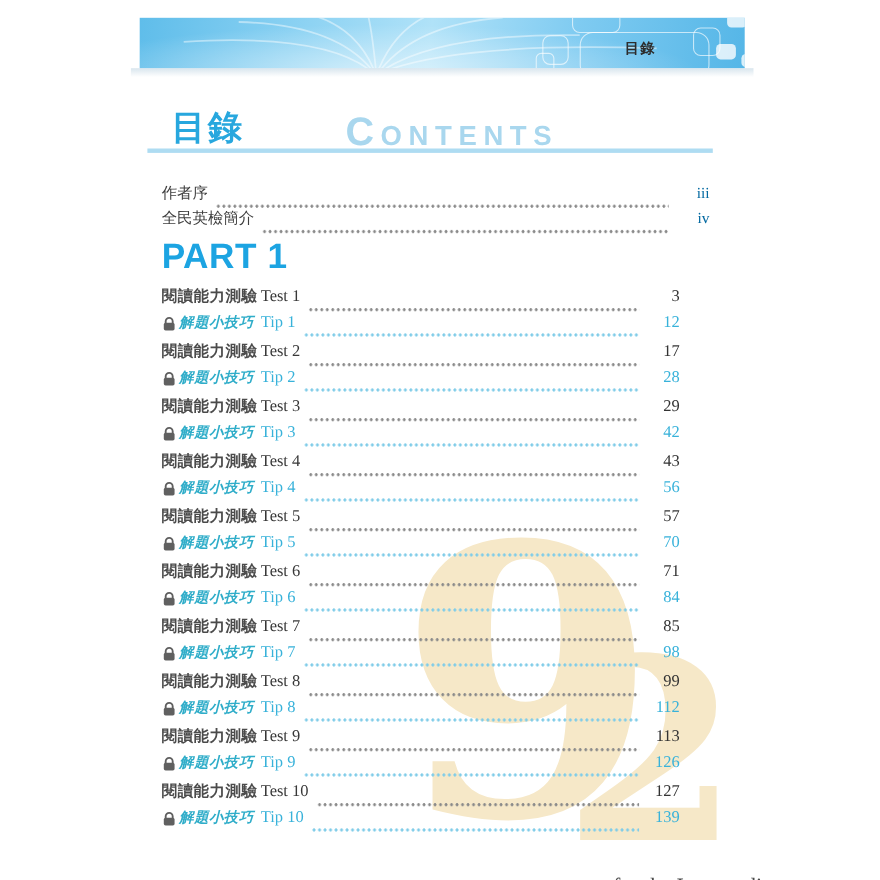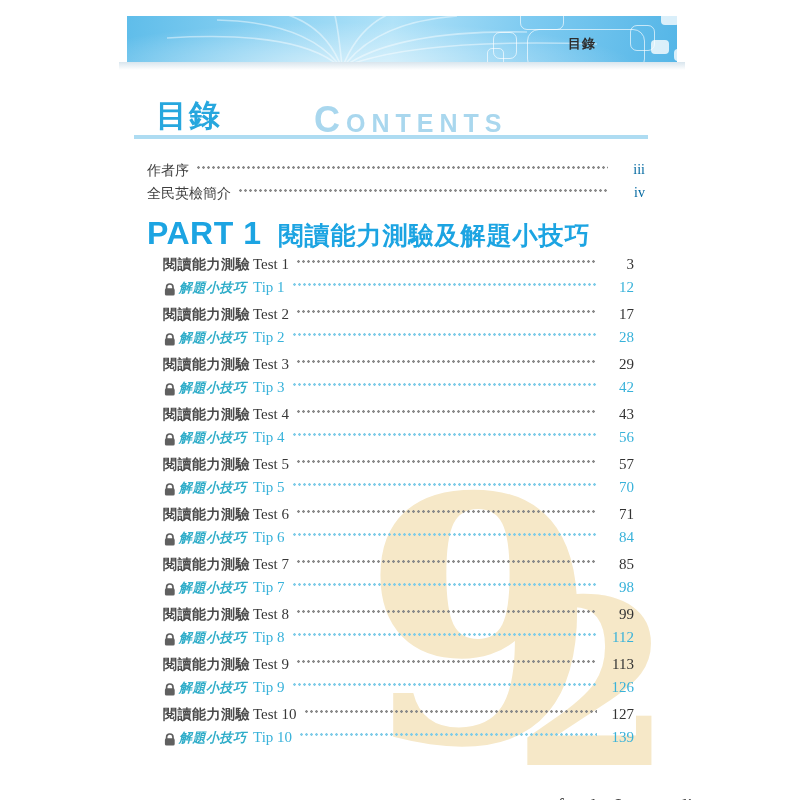--- a/index.html
+++ b/index.html
@@ -22,39 +22,39 @@
 
   
   #title-zh{position:absolute;left:156px;top:79px;font-size:31px;font-weight:bold;color:#27a7de;letter-spacing:2px;}
   #title-en{position:absolute;left:314px;top:83px;display:inline-flex;align-items:baseline;
     color:#a9d7ee;font-weight:bold;letter-spacing:6px;}
   #title-en .cap{font-size:36px;}
   #title-en .rest{font-size:25px;}
   #title-underline{position:absolute;left:134px;top:119px;width:514px;height:3.5px;background:#aedcf2;}
 
   
-  .row{display:flex;align-items:flex-start;height:23px;}
+  .row{display:flex;align-items:flex-end;height:23px;}
   .leader{flex:1;height:3px;margin:0 5px 0 7px;transform:translateY(4px);color:#8a8a8a;
     background-image:radial-gradient(circle,currentColor 1.15px,rgba(0,0,0,0) 1.5px);
     background-size:5px 3px;background-repeat:repeat-x;background-position:0 0;}
   .leader.cyan{color:#7fccе8;color:#7fcce8;}
   .pagenum{flex:none;min-width:32px;text-align:right;font-size:15px;color:#333;}
 
   
   #front-matter{position:absolute;left:147px;top:146px;width:498px;}
   #front-matter .fm-label{flex:none;font-size:14px;color:#3e3e3e;}
   #front-matter .pagenum{font-size:14px;color:#0369a1;}
 
   
   #part-heading{position:absolute;left:147px;top:199px;display:flex;align-items:baseline;color:#1ca4e2;}
   #part-label{font-size:32px;font-weight:800;letter-spacing:0.5px;}
   #part-title{font-size:25px;font-weight:bold;margin-left:17px;letter-spacing:1px;}
 
   
-  #toc-list{position:absolute;left:163px;top:240px;width:471px;z-index:2;}
+  #toc-list{position:absolute;left:147px;top:240px;width:471px;z-index:2;}
   .toc-group{margin-bottom:4px;}
   .col-label{flex:none;width:90px;font-size:14px;font-weight:bold;color:#4b4b4b;letter-spacing:0.5px;}
   .col-entry{flex:none;font-size:15px;color:#383838;}
   .tip-row .col-label{display:inline-flex;align-items:center;font-weight:bold;font-style:italic;
     color:#2fadc9;font-size:13px;font-family:"Liberation Serif","DejaVu Serif",serif;letter-spacing:0.5px;}
   .tip-row .col-entry,.tip-row .pagenum{color:#38b2da;}
   .lock{flex:none;margin-right:2px;transform:translateY(1px);}
 
   
   .wm{position:absolute;z-index:1;color:#f6e8c8;font-family:"DejaVu Serif","Liberation Serif",serif;
@@ -119,21 +119,20 @@
     </div>
     <div class="row">
       <span class="fm-label">全民英檢簡介</span>
       <span class="leader"></span>
       <span class="pagenum serif">iv</span>
     </div>
   </div>
 
   <div id="part-heading">
     <span id="part-label">PART 1</span>
-    <span id="part-title">閱讀能力測驗及解題小技巧</span>
   </div>
 
   <div id="toc-list">
   <div class="toc-group">
     <div class="row test-row">
       <span class="col-label">閱讀能力測驗</span>
       <span class="col-entry serif">Test 1</span>
       <span class="leader"></span>
       <span class="pagenum serif">3</span>
     </div>

